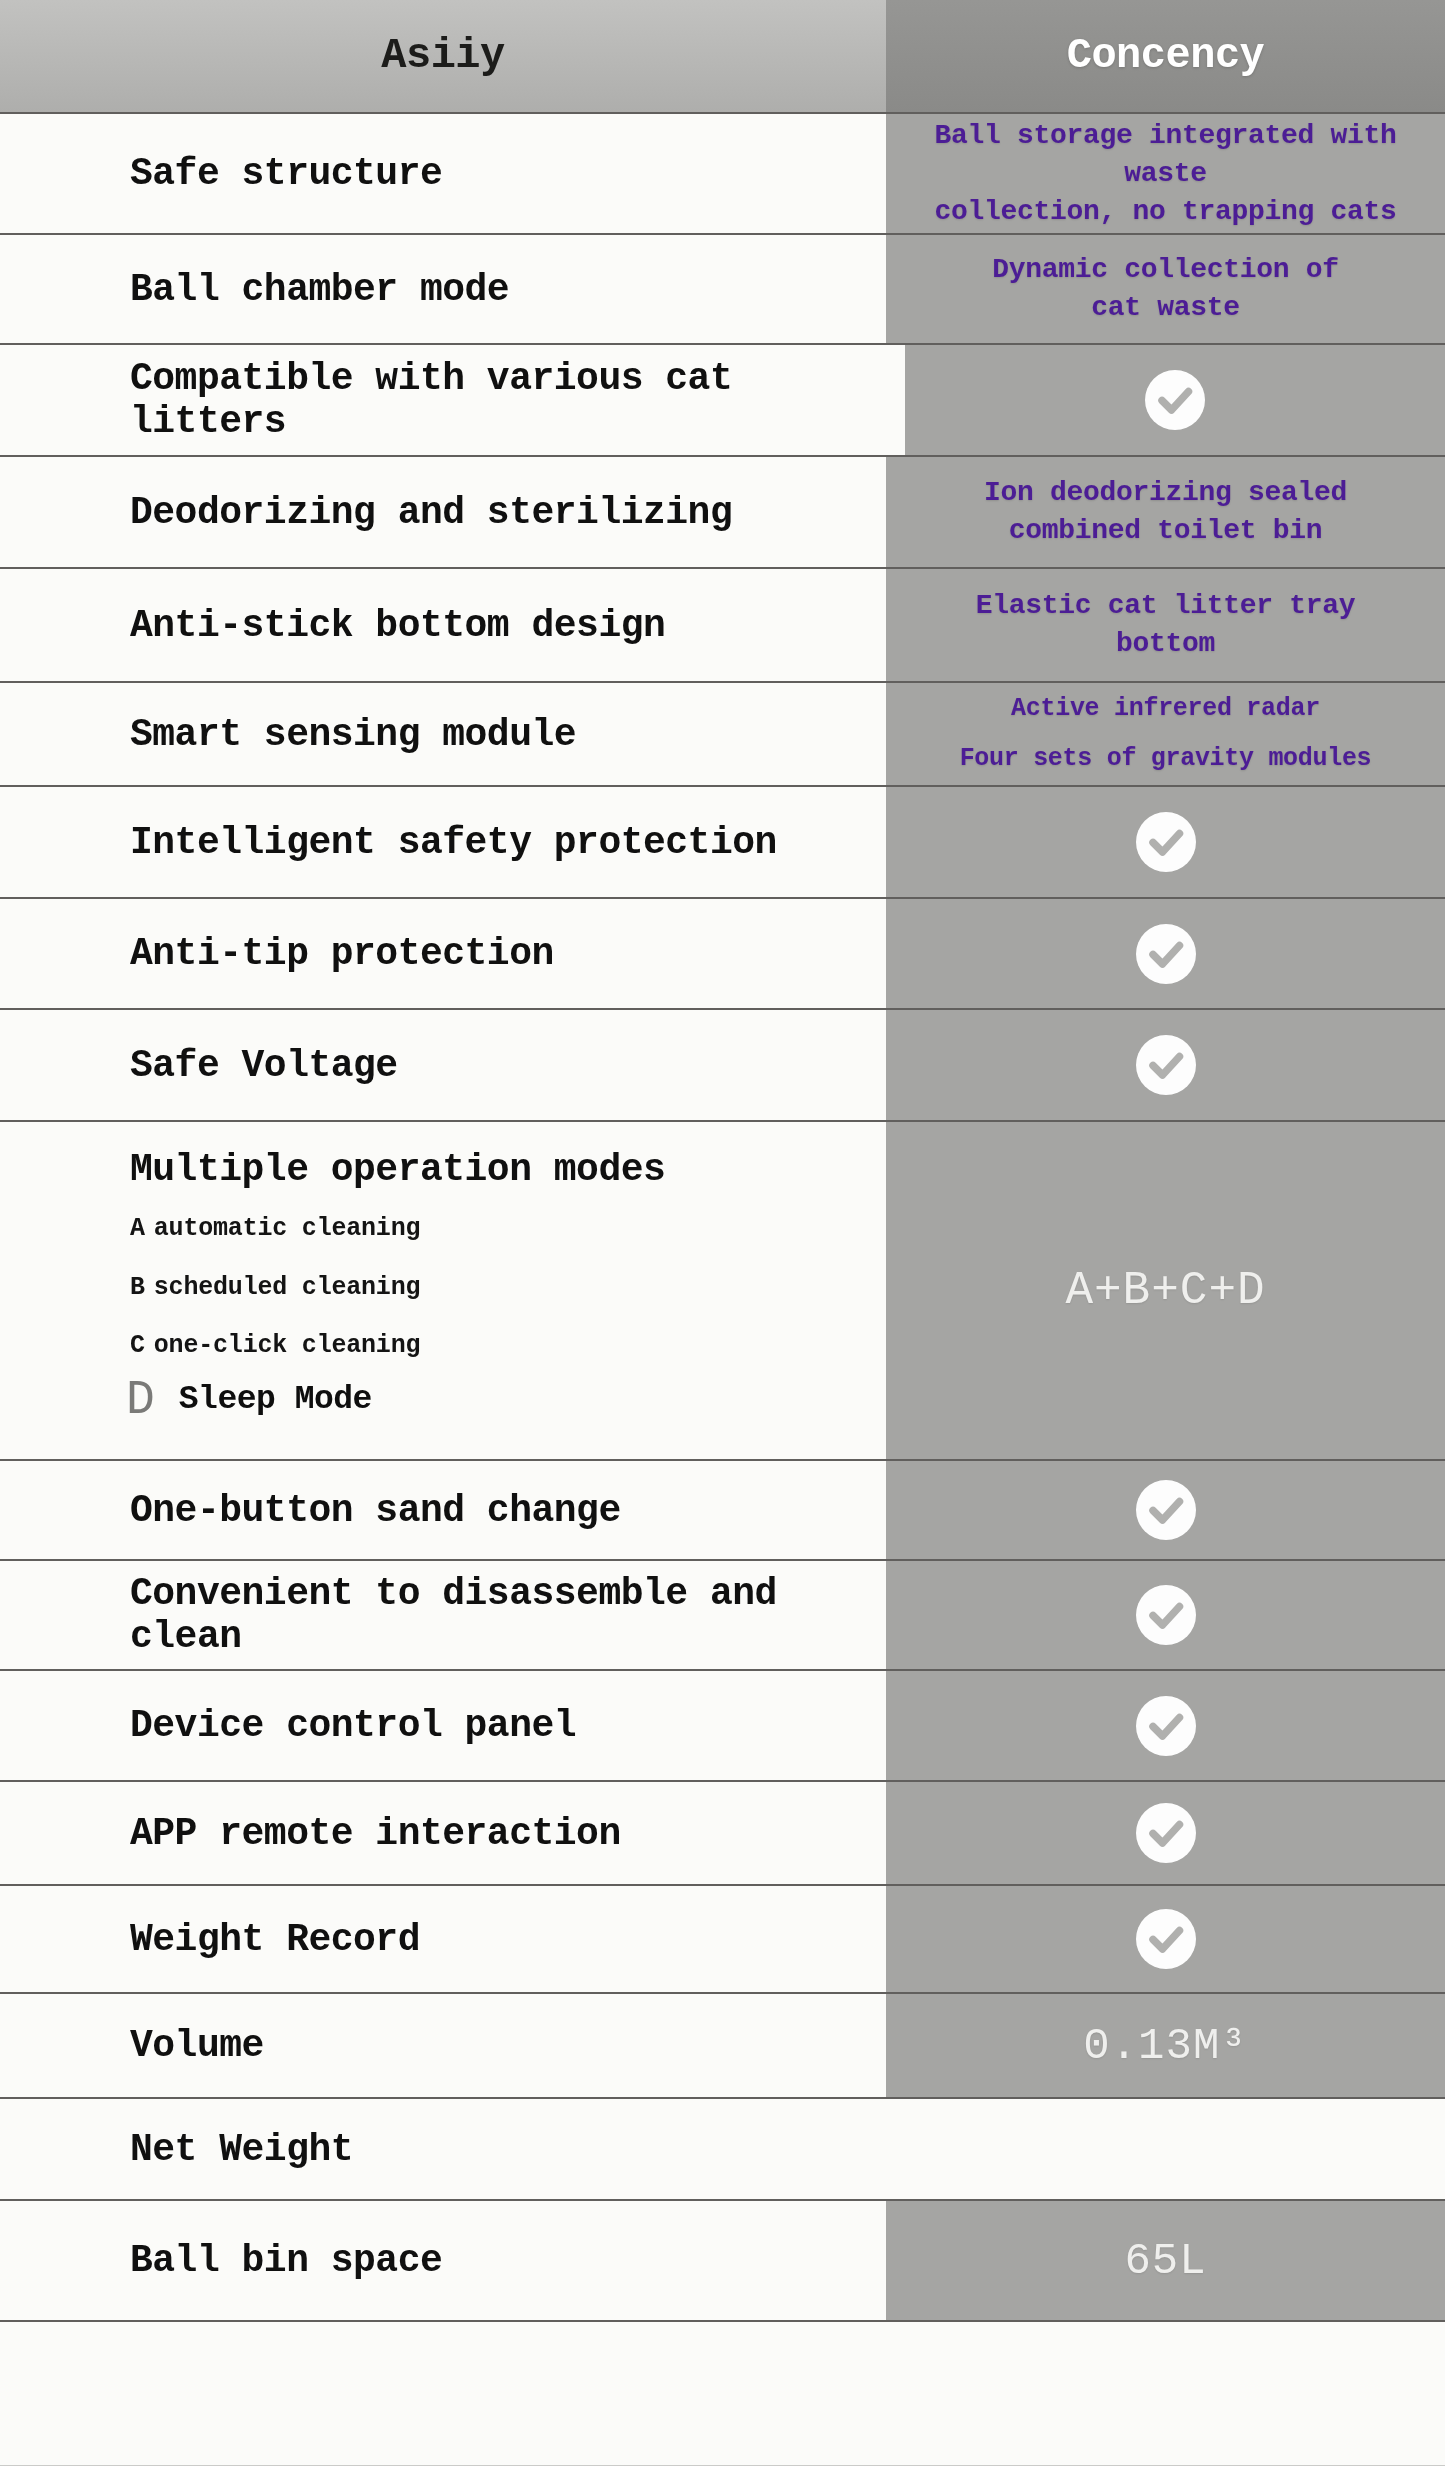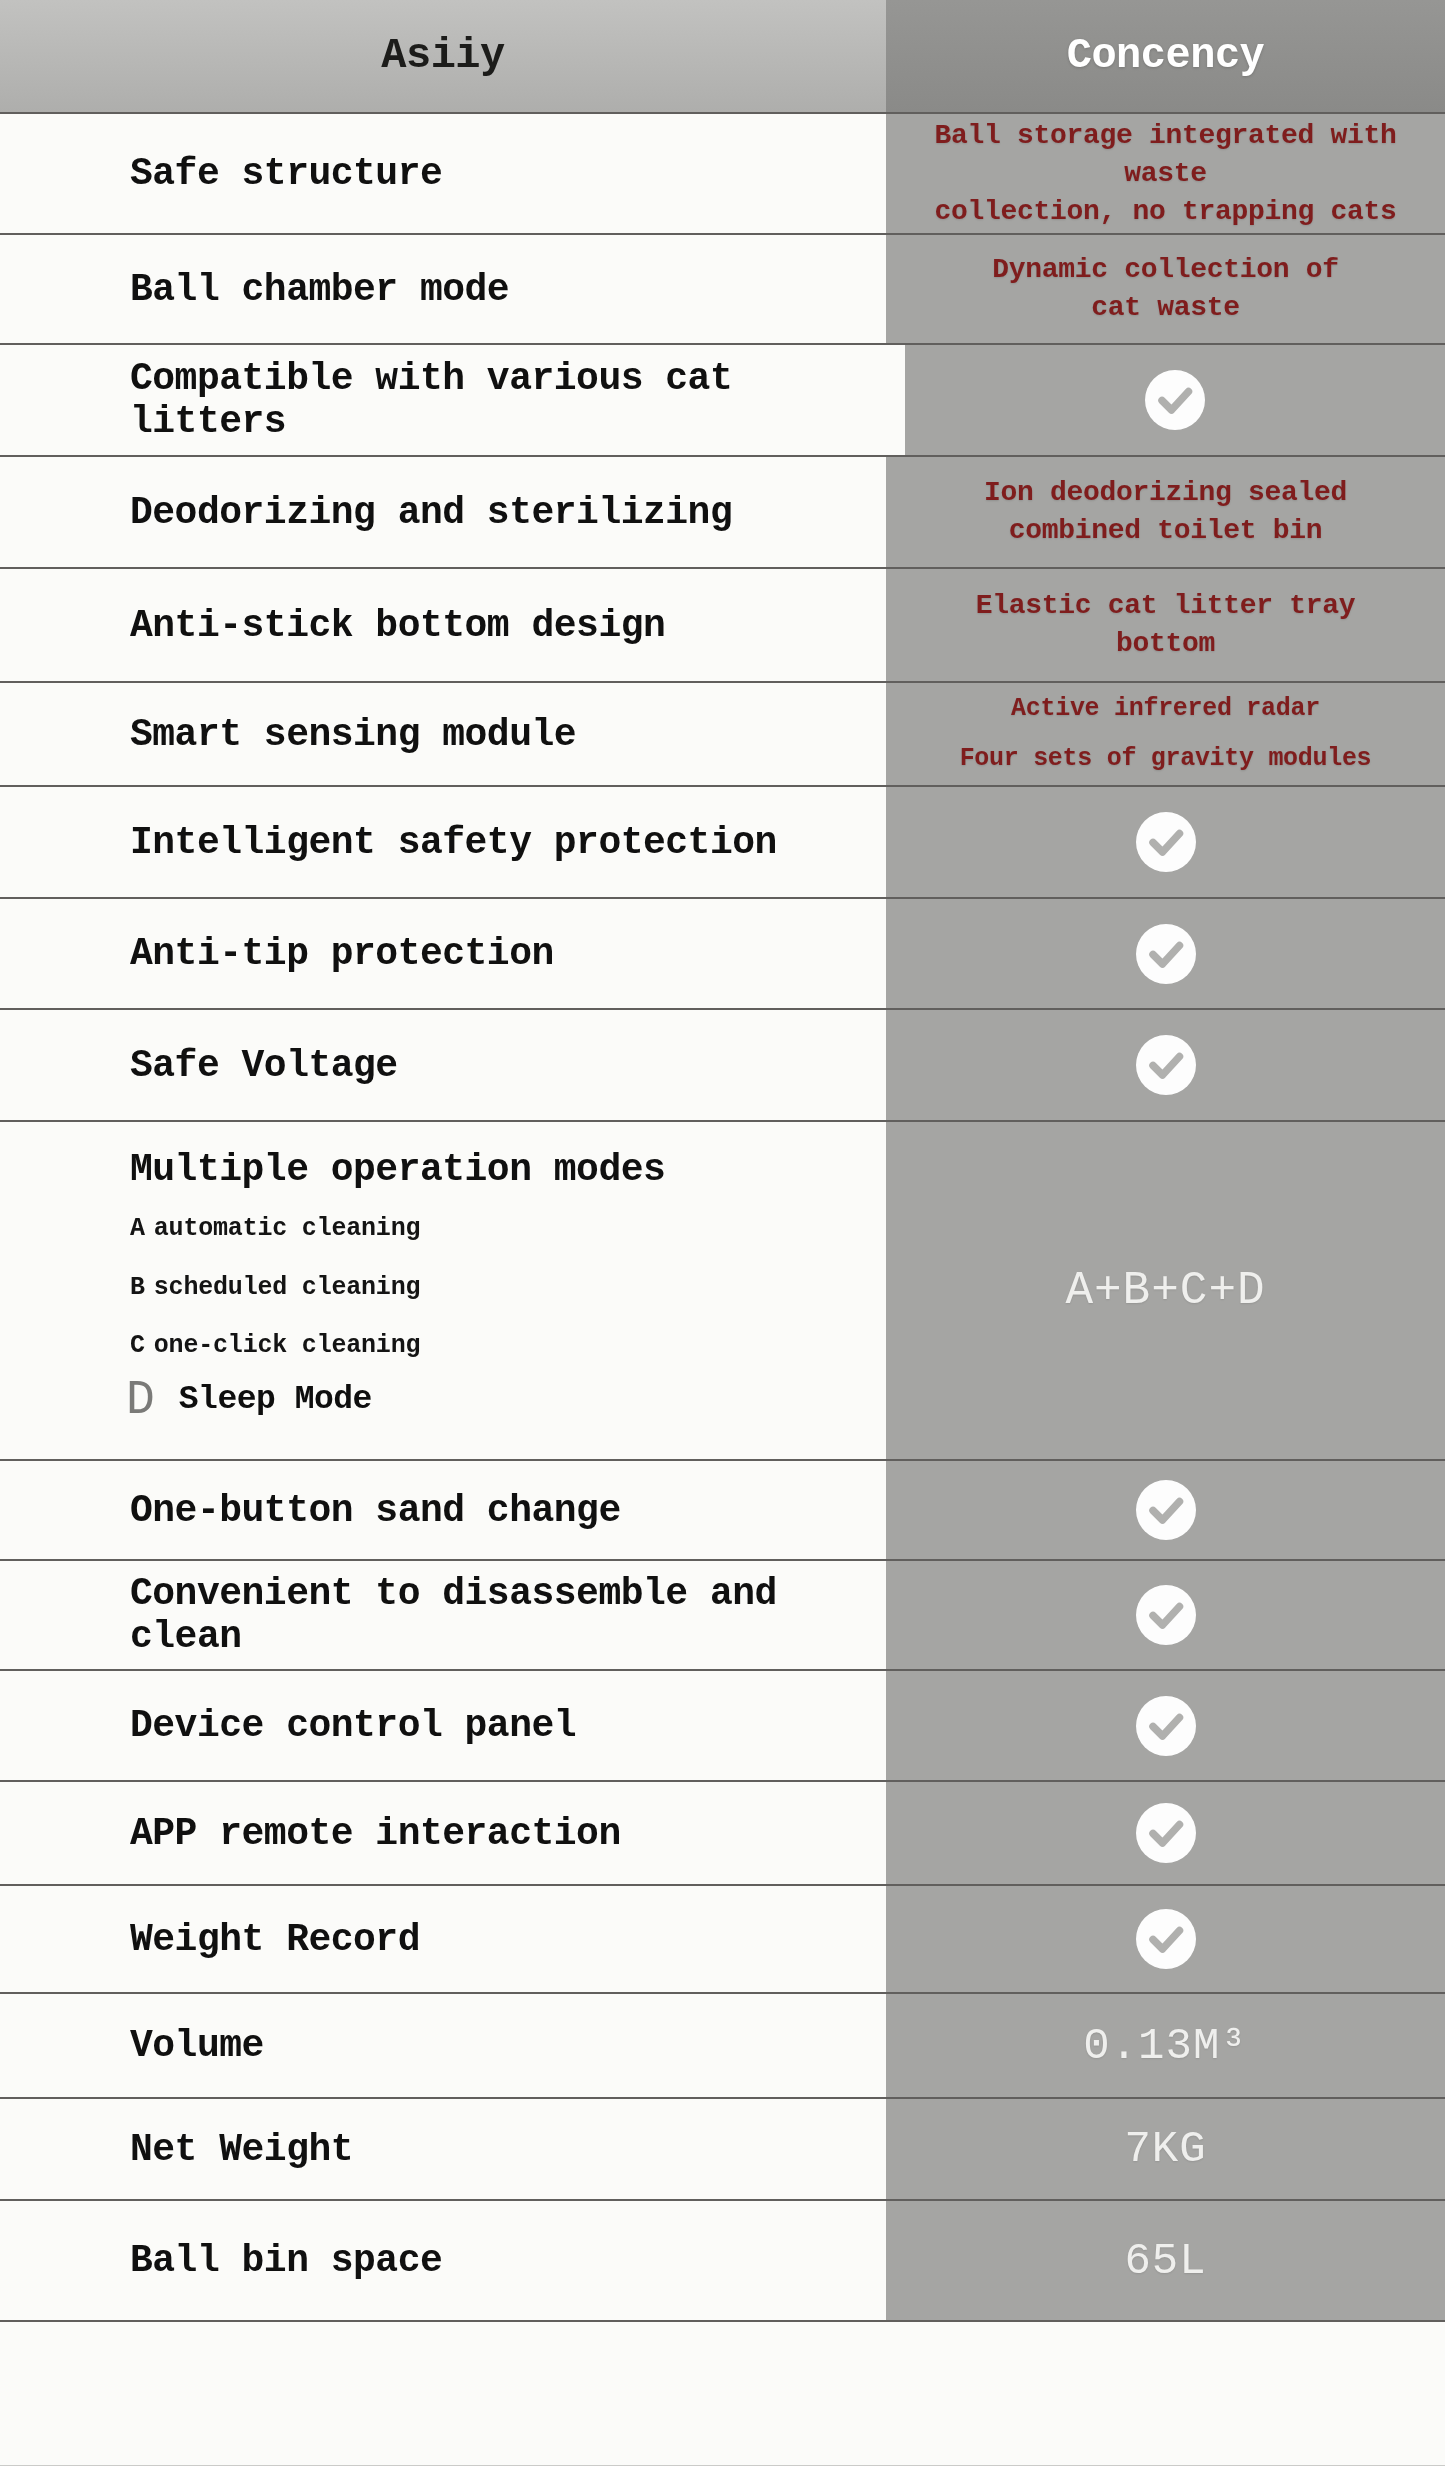--- a/index.html
+++ b/index.html
@@ -52,21 +52,21 @@
   }
 
   
   .row { border-top: 2px solid rgba(62,60,58,0.82); }
 
   .feature-label {
     font-size: 38px; font-weight: bold; color: #101010; letter-spacing: -0.5px;
   }
 
   .val-text {
-    font-size: 28px; font-weight: bold; color: #7f1d1d; line-height: 38px;
+    font-size: 28px; font-weight: bold; color: #4c1d95; line-height: 38px;
     letter-spacing: -0.3px;
     text-shadow: 0 1px 2px rgba(0,0,0,0.12);
   }
   .cell-right.spaced { gap: 24px; }
   .cell-right.spaced .val-text { font-size: 25px; line-height: 26px; }
 
   .big-value {
     font-size: 44px; font-weight: 400; color: #efefed; letter-spacing: 1px;
     text-shadow: 0 1px 2px rgba(0,0,0,0.10);
   }
@@ -302,23 +302,20 @@
           <span class="feature-label">Volume</span>
         </div>
         <div class="cell-right">
           <span class="big-value">0.13M³</span>
         </div>
       </div>
       <div class="trow row" style="height: 102px;">
         <div class="cell-left">
           <span class="feature-label">Net Weight</span>
         </div>
-        <div class="cell-right">
-          <span class="big-value">7KG</span>
-        </div>
       </div>
       <div class="trow row" style="height: 121px;">
         <div class="cell-left">
           <span class="feature-label">Ball bin space</span>
         </div>
         <div class="cell-right">
           <span class="big-value">65L</span>
         </div>
       </div>
     </div>

